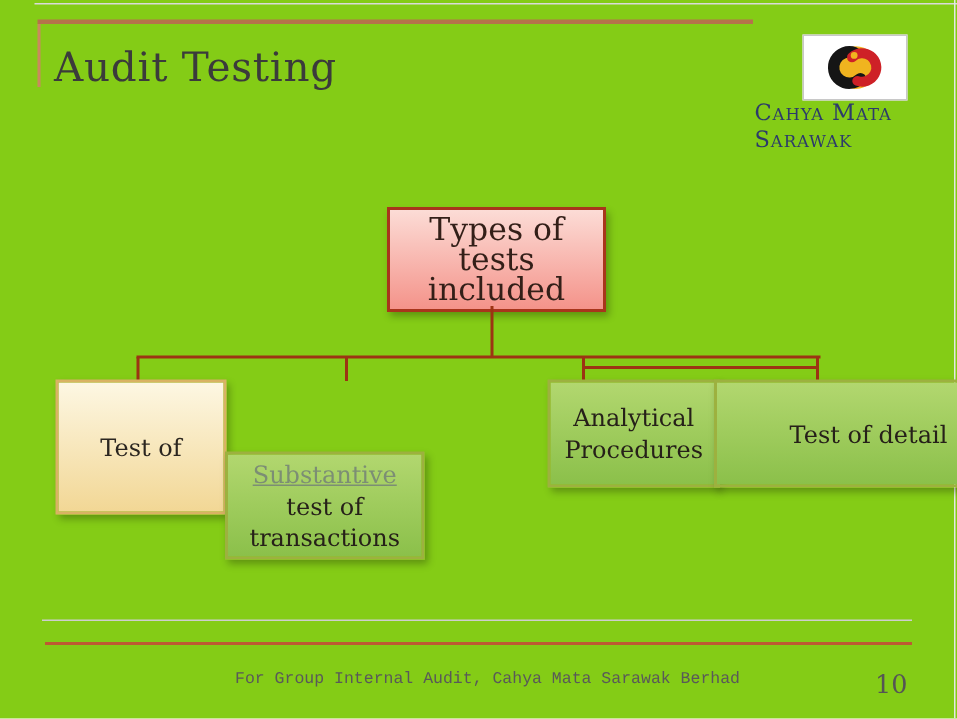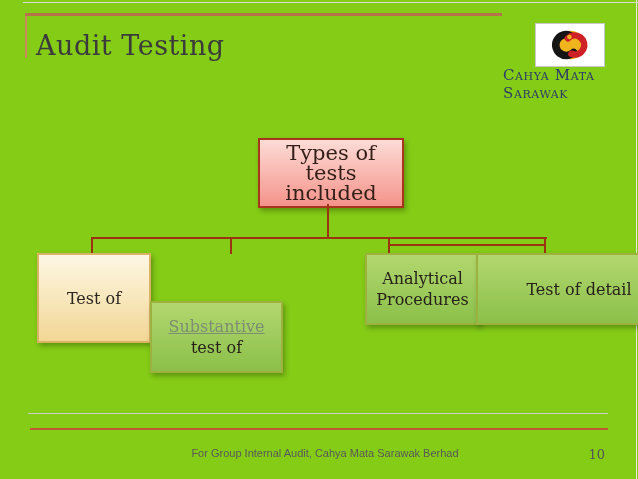--- a/index.html
+++ b/index.html
@@ -45,25 +45,25 @@
   .n1{left:37px;top:253px;width:110px;height:86px;}
   .n2{left:150px;top:253px;width:129px;height:68px;margin-top:48px;}
   .n3{left:329px;top:253px;width:111px;height:68px;margin-left:36px;}
   .n4{left:476px;top:253px;width:132px;height:68px;padding-left:35px;}
   .sub-link{color:#7c8e74;text-decoration:underline;cursor:pointer;}
   .conn{position:absolute;background:#9c3413;}
   .footer-hairline{position:absolute;left:28px;top:413px;width:580px;height:1px;background:#cdcdcd;}
   .footer-rule{position:absolute;left:30px;top:428px;width:578px;height:2px;background:#bd5a33;}
   .footer-text{
     position:absolute;left:40px;top:447px;width:570px;text-align:center;
-    font-family:Liberation Sans, sans-serif;font-size:11px;color:#595959;
+    font-family:Liberation Mono, monospace;font-size:11px;color:#595959;
   }
   .page-number{
     position:absolute;left:575px;top:447px;width:30px;text-align:right;
-    font-size:13px;color:#555555;
+    font-size:17px;color:#555555;
   }
   .right-edge{position:absolute;left:636px;top:0;width:1px;height:479px;background:#e6e6e6;}
 </style>
 </head>
 <body>
 
 <div class="slide">
 
   <div class="hairline" style="left:23px;top:2px;width:615px;height:1px;"></div>
   <div class="right-edge"></div>
@@ -95,20 +95,21 @@
   <div class="conn" style="left:388px;top:238px;width:2px;height:16px;"></div>
   <div class="conn" style="left:544px;top:238px;width:2px;height:16px;"></div>
 
   <div class="node node-yellow n1">
     <span class="line">Test of</span>
   </div>
 
   <div class="node node-green n2">
     <span class="line sub-link">Substantive</span>
     <span class="line">test of</span>
+    <span class="line">transactions</span>
   </div>
 
   <div class="node node-green n3">
     <span class="line">Analytical</span>
     <span class="line">Procedures</span>
   </div>
 
   <div class="node node-green n4">
     <span class="line">Test of detail</span>
   </div>

